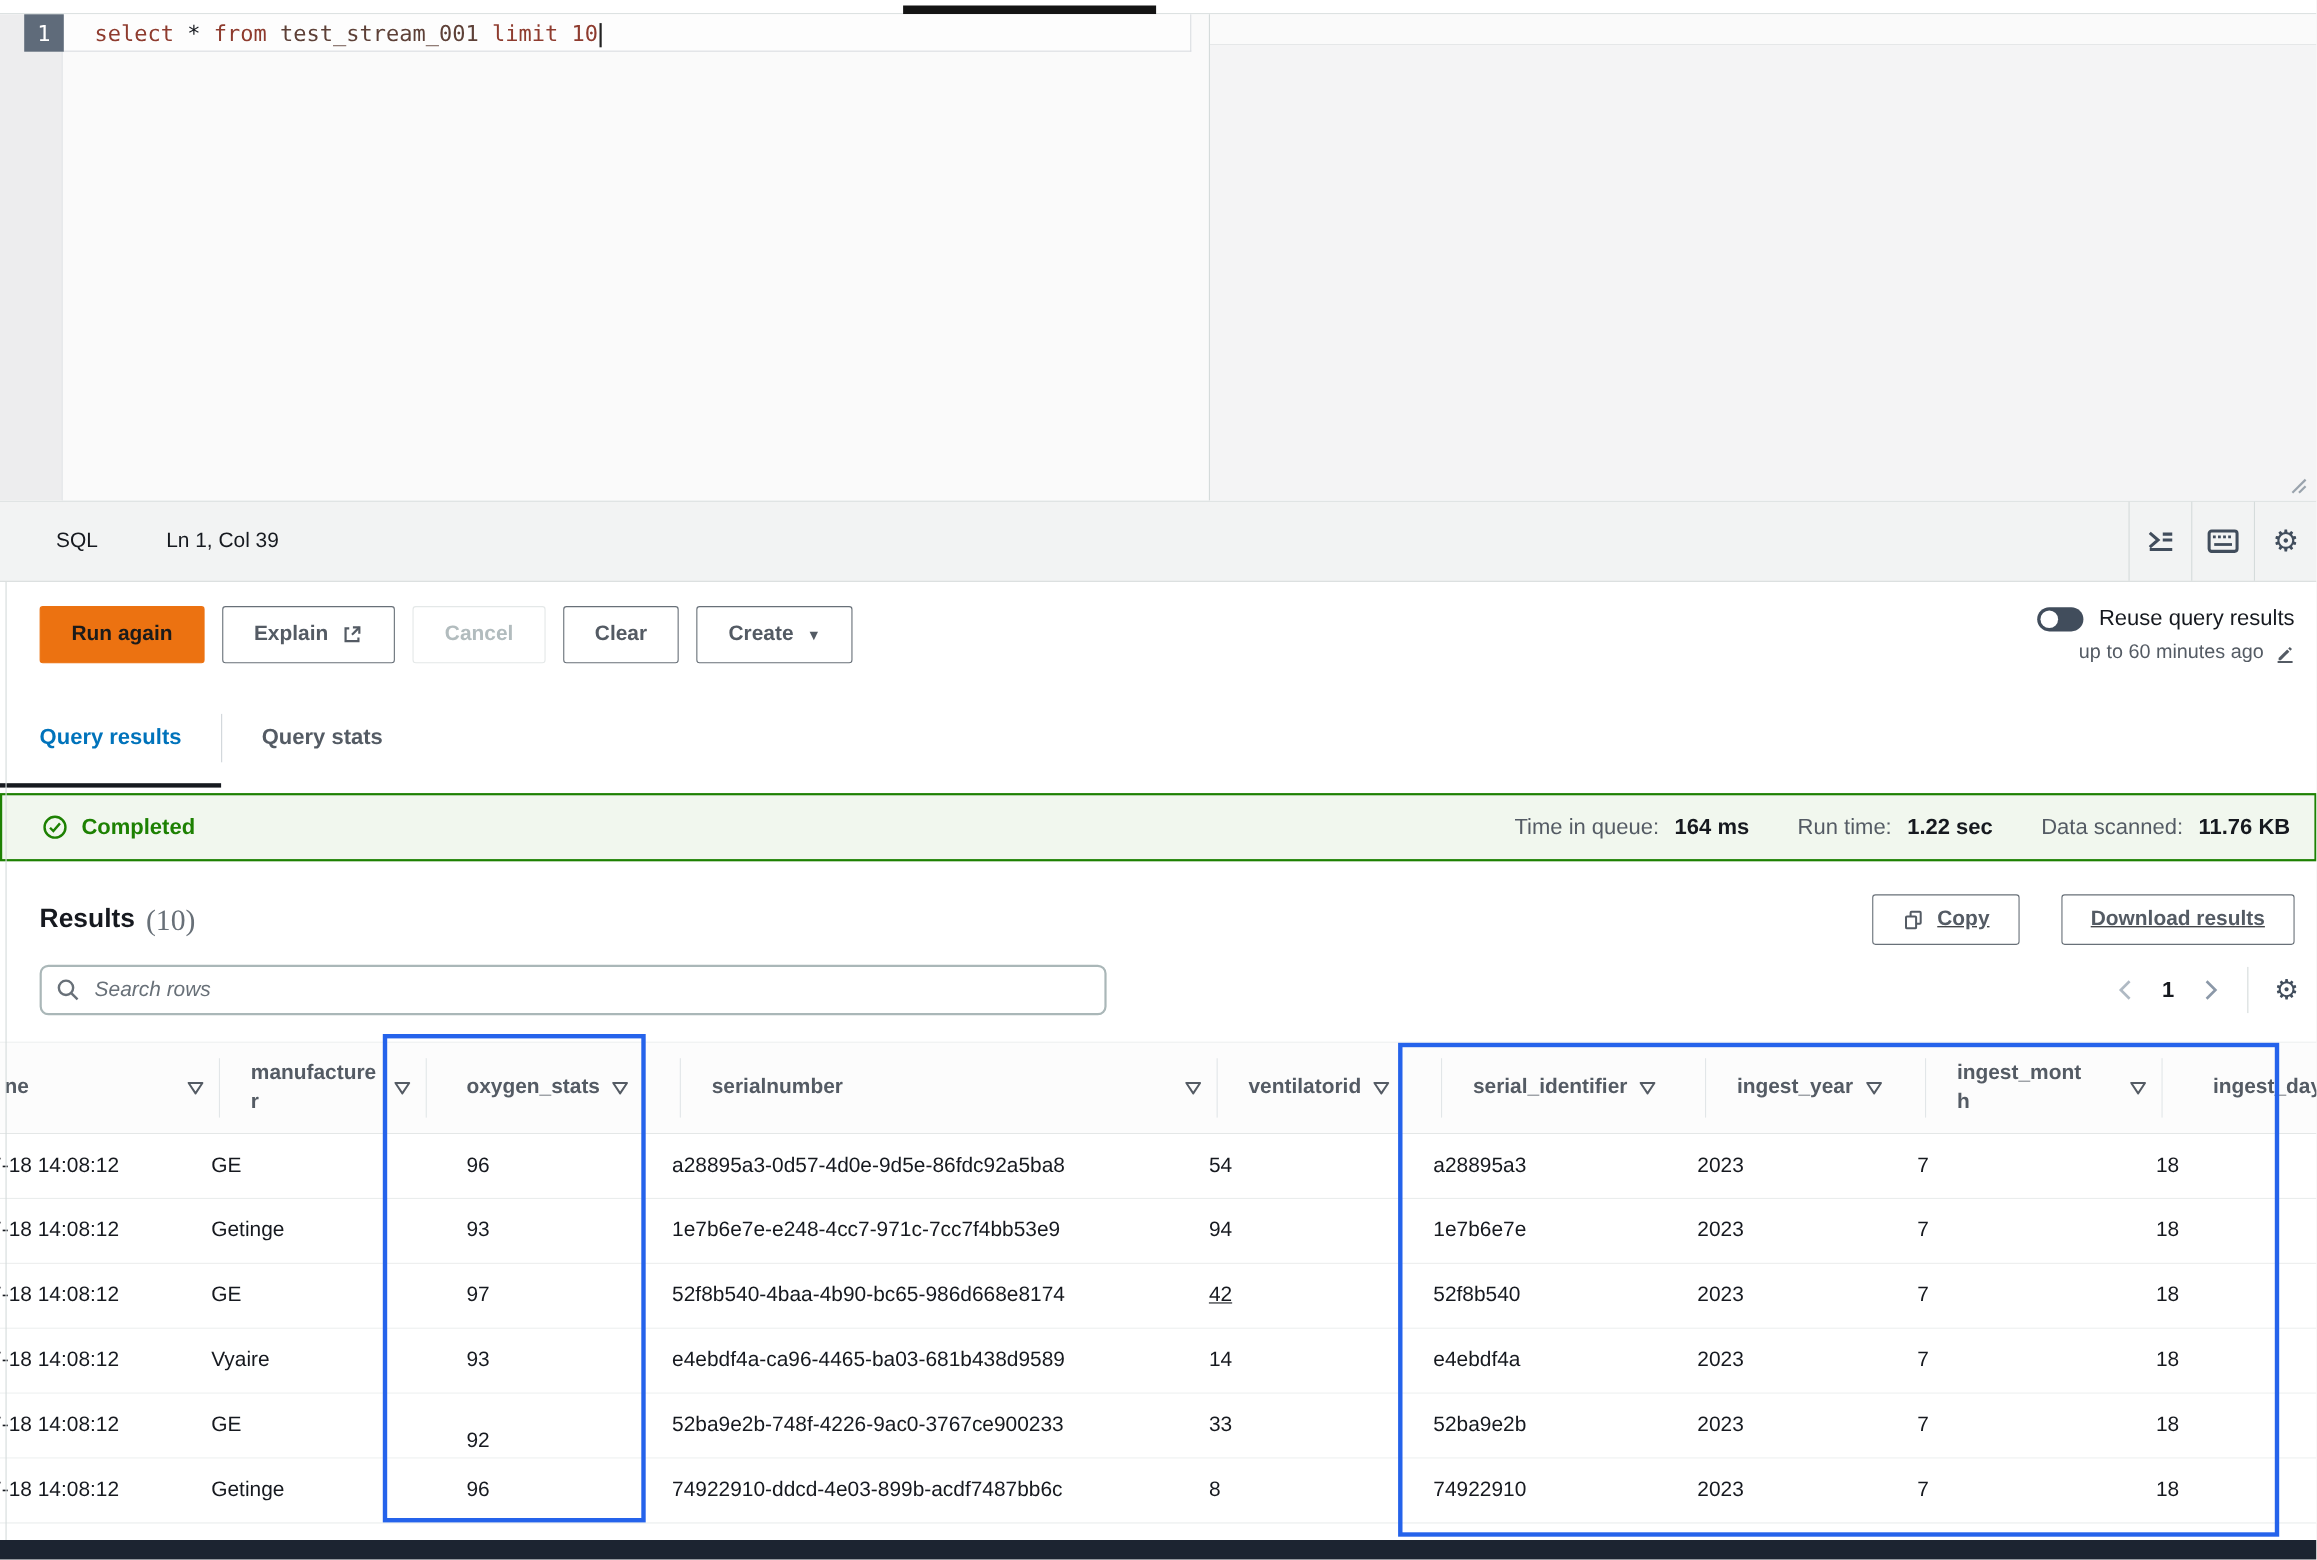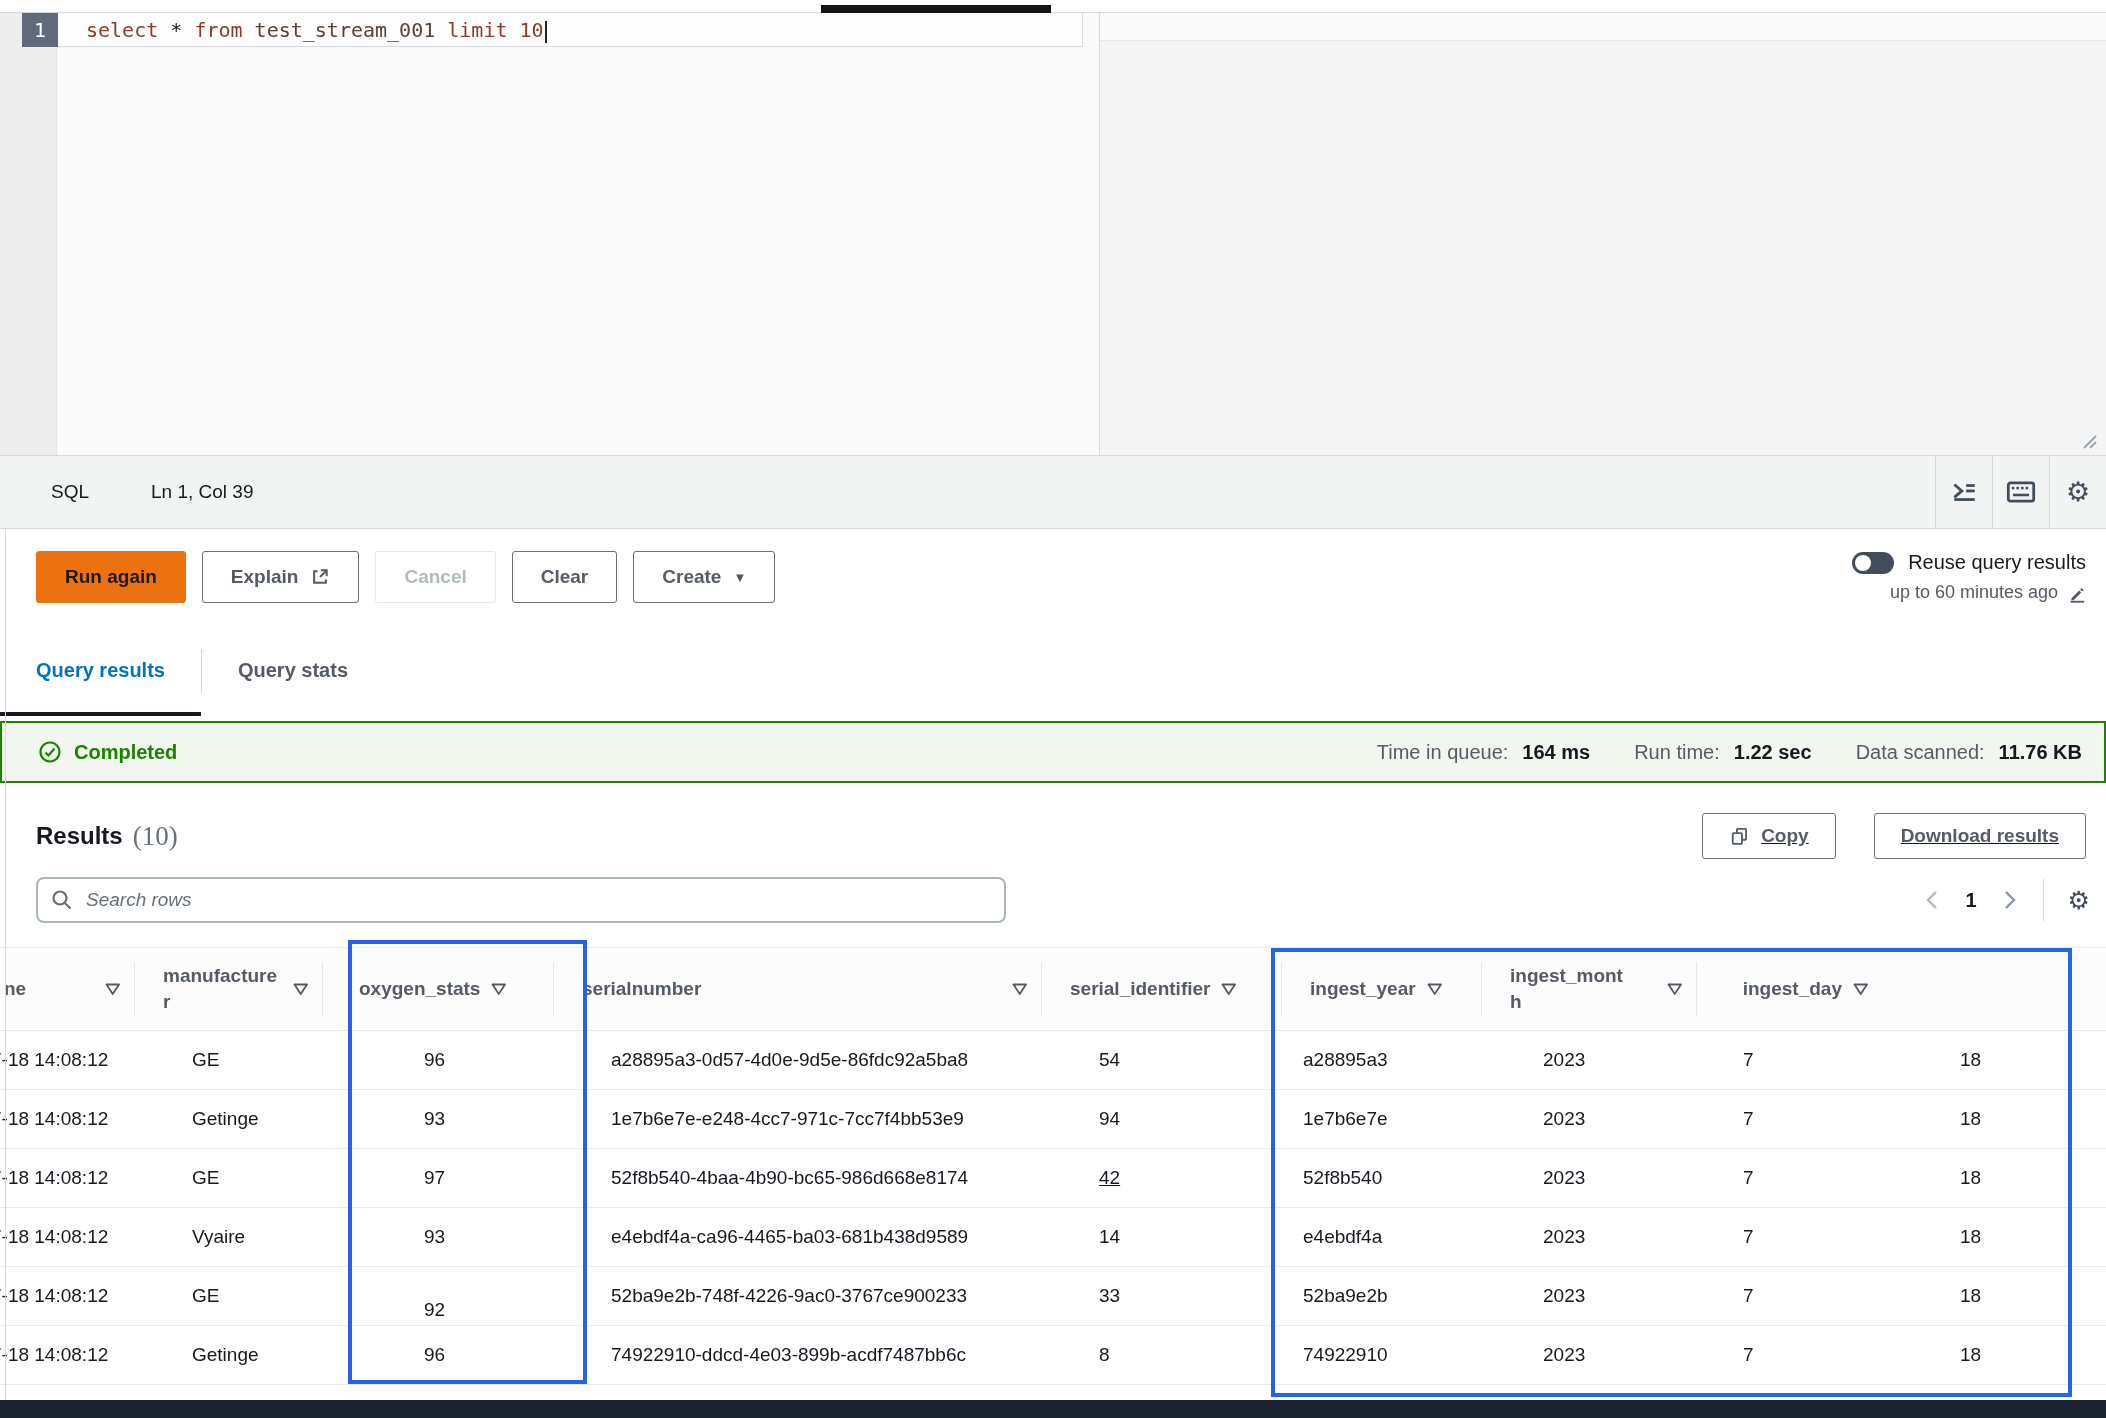--- a/index.html
+++ b/index.html
@@ -296,40 +296,46 @@
             <polyline points="3,3 11,11 3,19" fill="none" stroke="#8b98a8" stroke-width="2.4"></polyline>
           </svg>
       </span>
       <div class="pag-divider"></div>
       <span class="pag-btn gear-glyph" style="font-size:25px;">⚙</span>
     </div>
   </div>
 
   <div class="table">
     <div class="thead" id="thead-row">
-        <div class="th col0 icon-end" style="width: 135px;">
+        <div class="th col0 icon-end" style="width: 200px;">
           <span class="th-label">ne</span>
           <svg viewBox="0 0 17 14" class="filter-icon">
             <path d="M2.5 2.5 L15 2.5 L8.75 12 Z" fill="none" stroke="#545b64" stroke-width="1.8" stroke-linejoin="round"></path>
           </svg>
         </div>
         <div class="th col1 icon-end" style="width: 188px;">
           <span class="th-label">manufacturer</span>
           <svg viewBox="0 0 17 14" class="filter-icon">
             <path d="M2.5 2.5 L15 2.5 L8.75 12 Z" fill="none" stroke="#545b64" stroke-width="1.8" stroke-linejoin="round"></path>
           </svg>
         </div>
         <div class="th col2 icon-after" style="width: 231px;">
           <span class="th-label">oxygen_stats</span>
           <svg viewBox="0 0 17 14" class="filter-icon">
             <path d="M2.5 2.5 L15 2.5 L8.75 12 Z" fill="none" stroke="#545b64" stroke-width="1.8" stroke-linejoin="round"></path>
           </svg>
         </div>
         <div class="th col3 icon-end" style="width: 488px;">
           <span class="th-label">serialnumber</span>
+          <svg viewBox="0 0 17 14" class="filter-icon">
+            <path d="M2.5 2.5 L15 2.5 L8.75 12 Z" fill="none" stroke="#545b64" stroke-width="1.8" stroke-linejoin="round"></path>
+          </svg>
+        </div>
+        <div class="th col4 icon-after" style="width: 204px;">
+          <span class="th-label">ventilatorid</span>
           <svg viewBox="0 0 17 14" class="filter-icon">
             <path d="M2.5 2.5 L15 2.5 L8.75 12 Z" fill="none" stroke="#545b64" stroke-width="1.8" stroke-linejoin="round"></path>
           </svg>
         </div>
         <div class="th col5 icon-after" style="width: 240px;">
           <span class="th-label">serial_identifier</span>
           <svg viewBox="0 0 17 14" class="filter-icon">
             <path d="M2.5 2.5 L15 2.5 L8.75 12 Z" fill="none" stroke="#545b64" stroke-width="1.8" stroke-linejoin="round"></path>
           </svg>
         </div>

